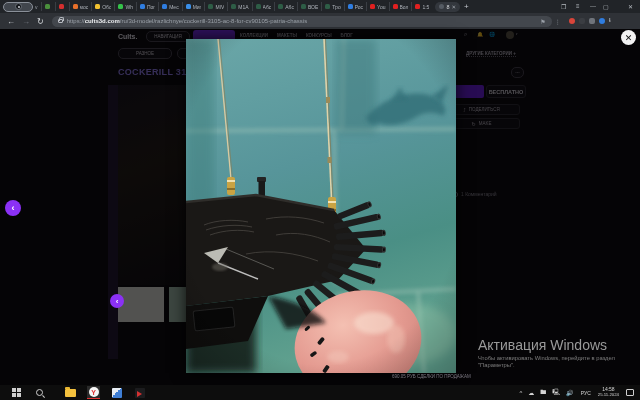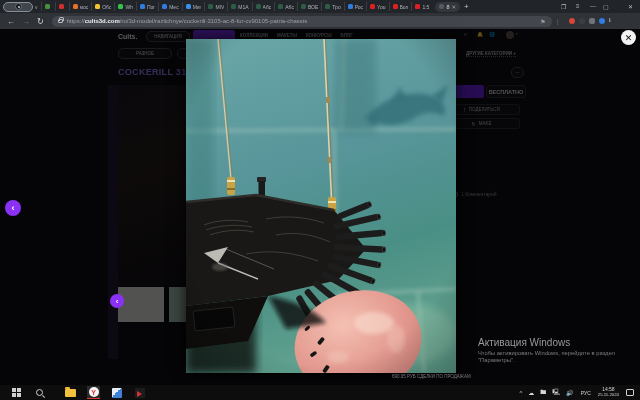--- a/index.html
+++ b/index.html
@@ -61,21 +61,21 @@
   
   #lightbox-img{left:186px;top:39px;width:270px;height:334px;background:#3c7f78;box-shadow:0 0 14px rgba(0,0,0,.8);}
   #lightbox-close{left:621px;top:30px;width:15px;height:15px;border-radius:50%;background:#f2f2f2;
     color:#111;font-size:9px;font-weight:bold;display:flex;align-items:center;justify-content:center;cursor:pointer;}
   .parrow{border-radius:50%;background:#8b31f5;color:#fff;display:flex;align-items:center;justify-content:center;
     font-weight:bold;cursor:pointer;}
   #caption{color:#7d7a84;font-size:4.5px;white-space:nowrap;}
 
   
   #watermark{left:478px;top:337px;color:#9a9a9a;}
-  #wm-title{font-size:10px;}
+  #wm-title{font-size:14px;}
   .wm-line{font-size:5.8px;color:#7f7f7f;margin-top:1.5px;}
 
   
   #taskbar{left:0;top:385px;width:640px;height:15px;background:#0d0d0d;display:flex;align-items:center;}
   .tb-ico{margin-left:10px;flex:none;display:flex;align-items:center;justify-content:center;width:13px;height:13px;}
   #start-icon{display:grid;grid-template-columns:4px 4px;grid-gap:1px;}
   #start-icon i{width:4px;height:4px;background:#cfcfcf;}
   #search-icon{width:7px;height:7px;border:1.2px solid #cfcfcf;border-radius:50%;position:relative;}
   #search-icon:after{content:"";position:absolute;width:3px;height:1.2px;background:#cfcfcf;transform:rotate(45deg);left:5px;top:6px;}
   #folder-icon{width:11px;height:8px;background:#f4c13e;border-radius:1px;position:relative;}

